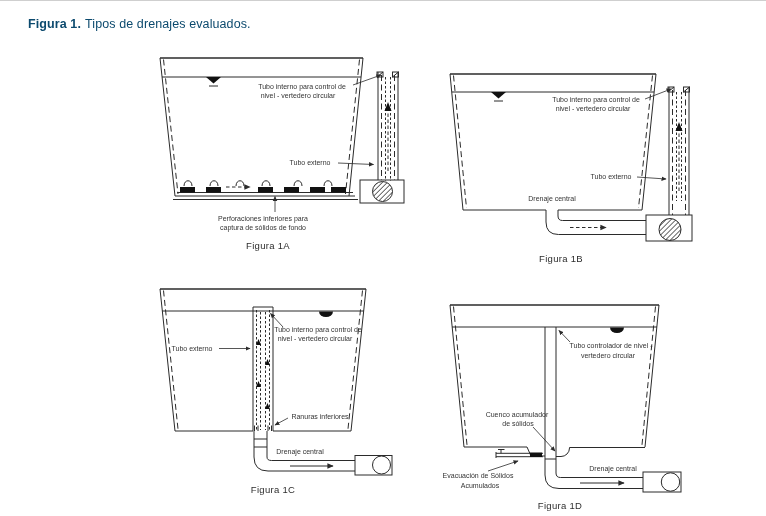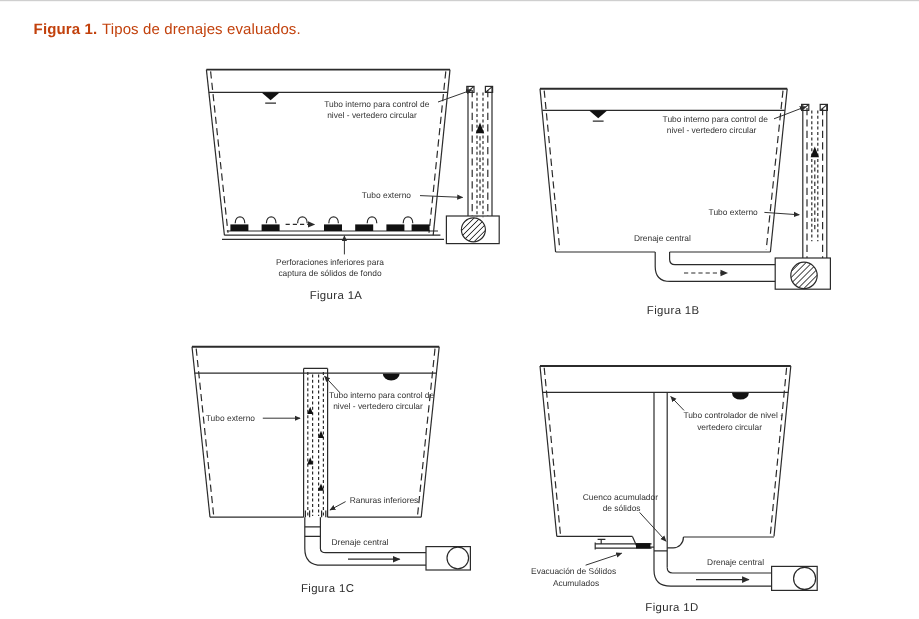--- a/index.html
+++ b/index.html
@@ -8,21 +8,21 @@
     width:766px;height:516px;
     margin:0 auto;
     background:#ffffff;
     border-top:1px solid #cfcfcf;
     border-bottom:1px solid #cfcfcf;
     font-family:"Liberation Sans", sans-serif;
     overflow:hidden;
   }
   .fig-caption{
     position:absolute;left:28px;top:16px;
-    font-size:12.5px;color:#c2410c;letter-spacing:.1px;
+    font-size:12.5px;color:#0c4a6e;letter-spacing:.1px;
   }
   .fig-caption .cap-label{font-weight:bold;}
   .fig-caption .cap-text{margin-left:4px;}
   .panel{position:absolute;}
   .panel svg{display:block;}
   svg text{
     font-family:"Liberation Sans", sans-serif;
     font-size:7px;fill:#333333;
   }
   svg text.panel-cap{font-size:9.5px;fill:#2d2d2d;letter-spacing:.3px;}
@@ -36,21 +36,21 @@
 </style>
 </head>
 <body>
 
 <div class="page">
 
   <div class="fig-caption">
     <span class="cap-label">Figura 1.</span><span class="cap-text">Tipos de drenajes evaluados.</span>
   </div>
 
-  <div class="panel" style="left:152px;top:52px;">
+  <div class="panel" style="left:140px;top:52px;">
     <svg width="280" height="205" viewBox="0 0 280 205">
       <defs>
         <marker id="mA" viewBox="0 0 10 10" refX="8" refY="5" markerWidth="7" markerHeight="7" orient="auto">
           <path d="M0,1 L9,5 L0,9 z" fill="#2b2b2b"></path>
         </marker>
         <pattern id="hA" width="3.5" height="3.5" patternUnits="userSpaceOnUse" patternTransform="rotate(45)">
           <rect width="3.5" height="3.5" fill="#ffffff"></rect>
           <line x1="0" y1="0" x2="0" y2="3.5" stroke="#2b2b2b" stroke-width="1.4"></line>
         </pattern>
       </defs>

